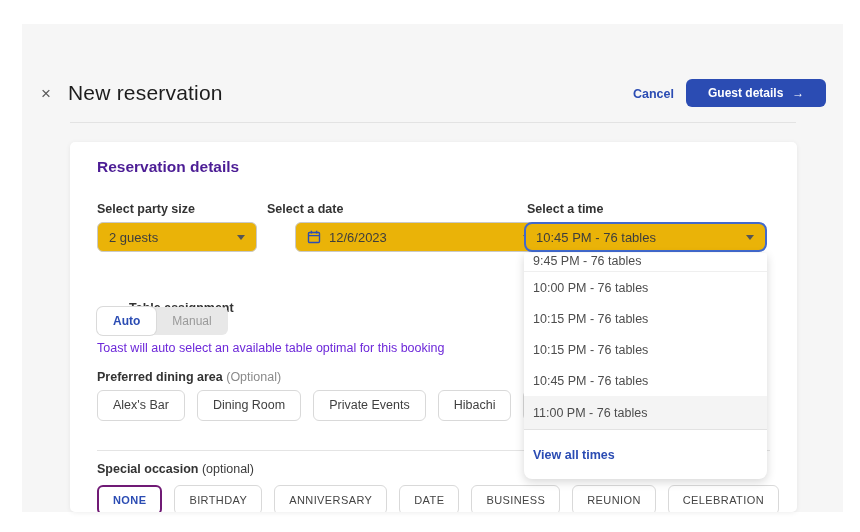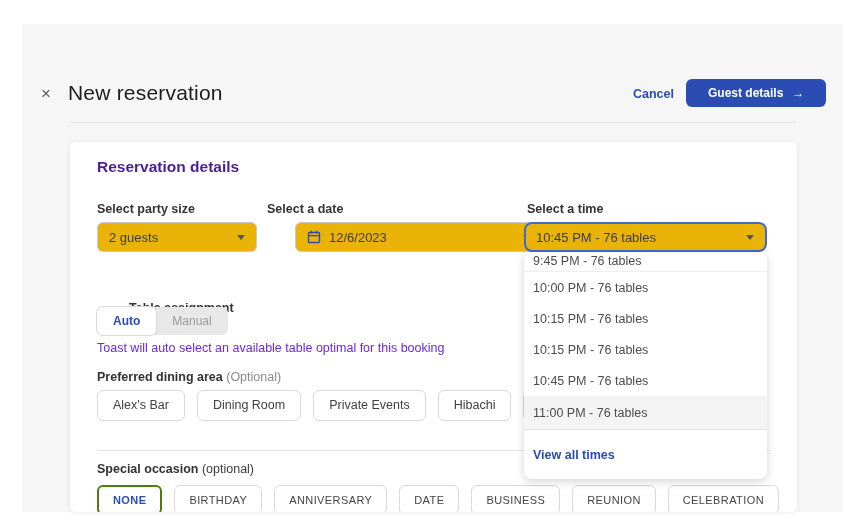--- a/index.html
+++ b/index.html
@@ -50,21 +50,21 @@
   .optional-dark { font-weight:400; color:#3c3c3c; }
   .chip-row { position:absolute; left:27px; display:flex; gap:12px; }
   .area-row { top:248px; }
   .chip { height:31px; line-height:29px; padding:0 15px; background:#fff; border:1px solid #d9d9d9; border-radius:6px;
           font-size:12.5px; color:#3f3f3f; cursor:pointer; white-space:nowrap; font-family:"Liberation Sans", sans-serif; }
 
   .card-divider { position:absolute; left:27px; top:308px; width:673px; height:1px; background:#e4e4e4; }
   .lbl-occasion { top:320px; }
   .occ-row { top:343px; }
   .chip.occ { height:30px; line-height:28px; font-size:11px; letter-spacing:.4px; padding:0 14px; color:#444; }
-  .chip.occ.sel { border:2px solid #4d7c0f; color:#2b4cb3; font-weight:700; line-height:26px; }
+  .chip.occ.sel { border:2px solid #701a75; color:#2b4cb3; font-weight:700; line-height:26px; }
 
   
   .dropdown { position:absolute; left:524px; top:253px; width:243px; height:226px; background:#ffffff; z-index:20;
               border-radius:2px 2px 8px 8px; box-shadow:0 3px 10px rgba(0,0,0,0.16); overflow:hidden; }
   .dd-option { height:31px; display:flex; align-items:center; padding:0 9px; font-size:12.5px; color:#4d4d4d; cursor:pointer; }
   .dd-partial { height:19px; align-items:flex-start; padding-top:1px; border-bottom:1px solid #efefef; }
   .dd-option.hl { background:#f4f4f4; height:34px; border-bottom:1px solid #e2e2e2; }
   .dd-footer { height:49px; display:flex; align-items:center; padding:0 9px; }
   .dd-link { font-size:12.5px; font-weight:700; color:#2b4cb3; text-decoration:none; cursor:pointer; }
 </style>

